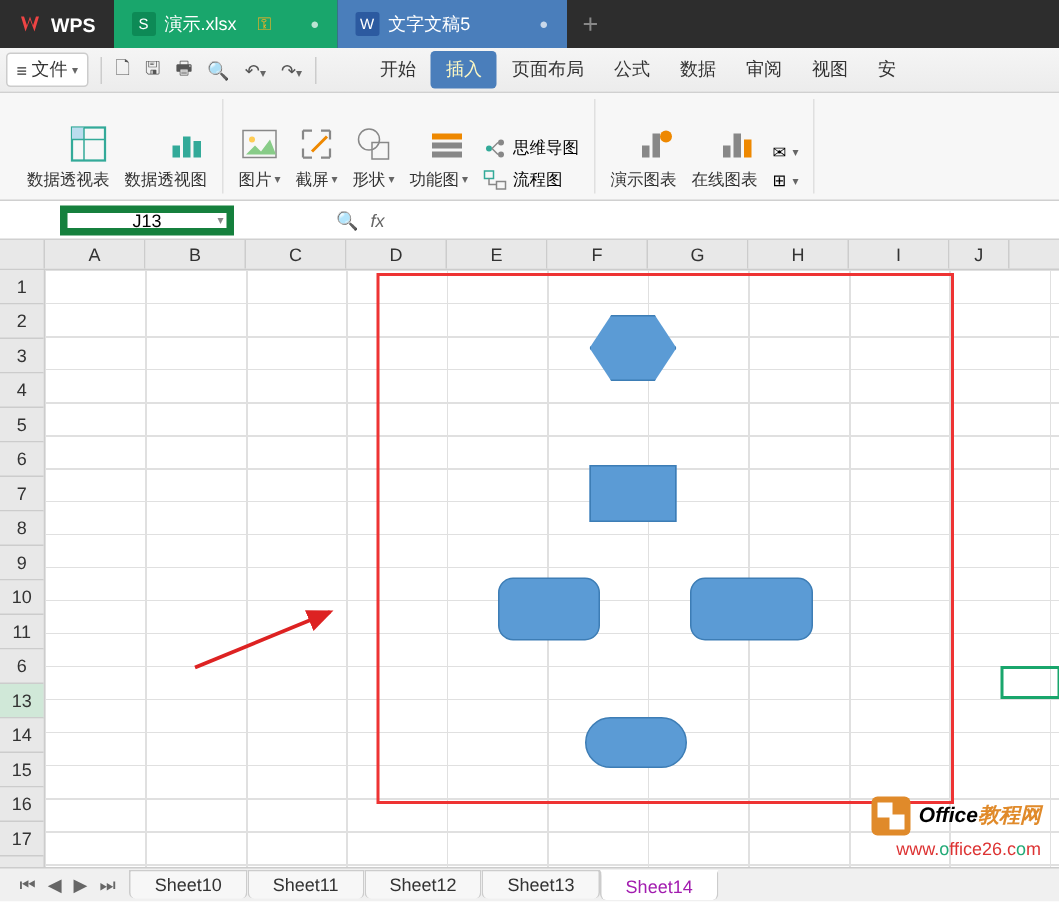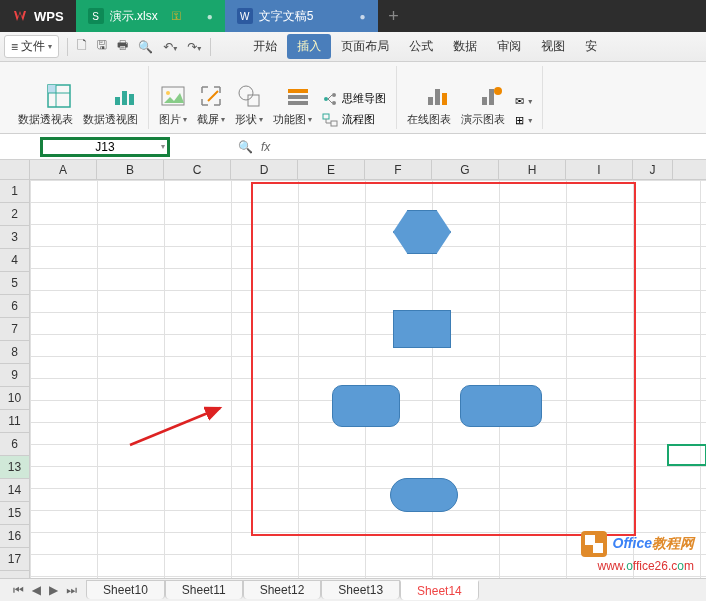--- a/index.html
+++ b/index.html
@@ -33,21 +33,21 @@
     .ribbon { height: 72px; background: #f7f7f7; border-bottom: 1px solid #d0d0d0; display: flex; align-items: center; padding: 4px 8px; overflow: hidden; }
     .ribbon-group { display: flex; flex-direction: row; align-items: flex-end; gap: 2px; padding: 0 6px; border-right: 1px solid #e0e0e0; height: 100%; }
     .ribbon-item { display: flex; flex-direction: column; align-items: flex-end; justify-content: flex-end; gap: 2px; padding: 2px 4px; color: #333; }
     .ribbon-item .ri-icon { width: 28px; height: 28px; display: flex; align-items: center; justify-content: center; }
     .ribbon-item .ri-label { font-size: 11px; white-space: nowrap; display: flex; align-items: center; gap: 2px; }
     .ribbon-small { display: flex; flex-direction: column; gap: 2px; justify-content: space-between; }
     .ribbon-small-item { display: flex; align-items: center; gap: 4px; padding: 2px 4px; font-size: 11px; }
     
     
     .formula-row { height: 26px; border-bottom: 1px solid #d0d0d0; display: flex; align-items: center; background: #fff; }
-    .namebox { width: 130px; border: 3px solid #15803d; margin: 2px 8px 2px 40px; height: 20px; display: flex; align-items: center; justify-content: center; position: relative; background: #fff; }
+    .namebox { width: 116px; border: 5px solid #15803d; margin: 2px 8px 2px 40px; height: 20px; display: flex; align-items: center; justify-content: center; position: relative; background: #fff; }
     .namebox-dd { position: absolute; right: 2px; font-size: 8px; color: #888; }
     .fx-area { display: flex; align-items: center; gap: 8px; padding-left: 60px; color: #666; }
     .fx-icon { font-style: italic; }
     
     
     .grid-area { position: relative; height: 418px; overflow: hidden; background: #fff; }
     .col-headers { display: flex; height: 20px; background: #e8e8e8; border-bottom: 1px solid #ccc; }
     .corner { width: 30px; border-right: 1px solid #ccc; background: #e8e8e8; }
     .col-h { flex: 0 0 67px; border-right: 1px solid #ccc; text-align: center; line-height: 20px; color: #333; background: #e8e8e8; }
     .col-h.last { flex: 0 0 40px; }
@@ -72,27 +72,27 @@
     .shape.hex { clip-path: polygon(25% 0%, 75% 0%, 100% 50%, 75% 100%, 25% 100%, 0% 50%); }
     .shape.rect { }
     .shape.round { border-radius: 10px; }
     .shape.pill { border-radius: 999px; }
     
     
     .sheet-bar { height: 23px; background: #f0f0f0; border-top: 1px solid #ccc; display: flex; align-items: center; padding: 0 4px; }
     .sheet-nav { display: flex; gap: 2px; padding: 0 6px; color: #666; }
     .sheet-nav span { padding: 0 3px; cursor: pointer; }
     .sheet-tab { padding: 2px 16px; border: 1px solid #ccc; border-bottom: none; background: #f7f7f7; border-radius: 0 0 4px 4px; margin-top: -1px; color: #333; }
-    .sheet-tab.active { background: #fff; color: #ef4444; font-weight: 500; border-top: 2px solid #fff; }
+    .sheet-tab.active { background: #fff; color: #a21caf; font-weight: 500; border-top: 2px solid #fff; }
     
     
     .watermark { position: absolute; right: 12px; bottom: 28px; text-align: right; font-size: 14px; pointer-events: none; }
     .watermark-icon { display: inline-block; vertical-align: middle; }
     .wm-l1 { color: #e08a2a; font-weight: bold; font-style: italic; }
-    .wm-l1 b { color: #3b82f6; }
+    .wm-l1 b { color: #000000; }
     .wm-l2 { color: #d33; font-size: 12px; }
     .wm-o { color: #2a7; }
   </style>
 </head>
 <body>
 
 <div class="titlebar">
   <div class="wps-logo">
     <svg class="wps-icon" viewBox="0 0 16 16">
         <path fill="#e44" d="M2 3 L5 13 L8 5 L11 13 L14 3 L12 3 L10 9 L8 3 L6 9 L4 3 Z"></path>
@@ -233,34 +233,34 @@
         <span>流程图</span>
       </div>
     </div>
   </div>
   <div class="ribbon-group">
     <div class="ribbon-item">
       <span class="ri-icon">
           <svg width="26" height="26">
             <rect x="4" y="14" width="5" height="8" fill="#888"></rect>
             <rect x="11" y="6" width="5" height="16" fill="#888"></rect>
-            <rect x="18" y="10" width="5" height="12" fill="#e80"></rect>
-          </svg>
-        </span>
-      <span class="ri-label">在线图表</span>
+            <circle cx="20" cy="8" r="4" fill="#e80"></circle>
+          </svg>
+        </span>
+      <span class="ri-label">演示图表</span>
     </div>
     <div class="ribbon-item">
       <span class="ri-icon">
           <svg width="26" height="26">
             <rect x="4" y="14" width="5" height="8" fill="#888"></rect>
             <rect x="11" y="6" width="5" height="16" fill="#888"></rect>
-            <circle cx="20" cy="8" r="4" fill="#e80"></circle>
-          </svg>
-        </span>
-      <span class="ri-label">演示图表</span>
+            <rect x="18" y="10" width="5" height="12" fill="#e80"></rect>
+          </svg>
+        </span>
+      <span class="ri-label">在线图表</span>
     </div>
     <div class="ribbon-small">
       <div class="ribbon-small-item">
           <span>✉</span>
           <span class="dropdown-arrow">▾</span>
         </div>
       <div class="ribbon-small-item">
           <span>⊞</span>
           <span class="dropdown-arrow">▾</span>
         </div>

